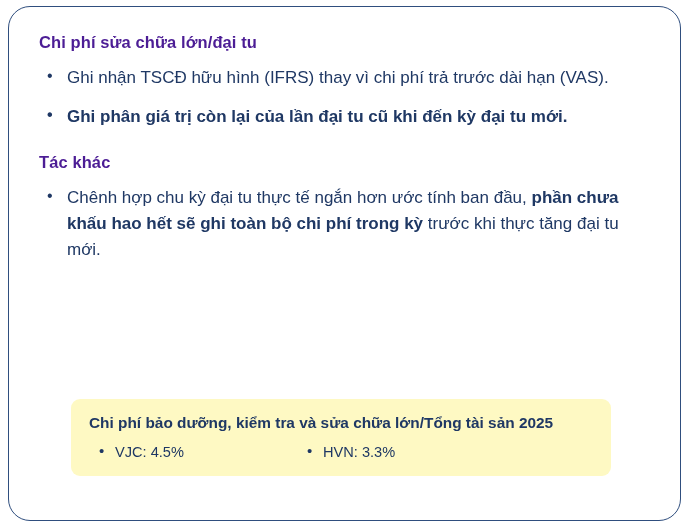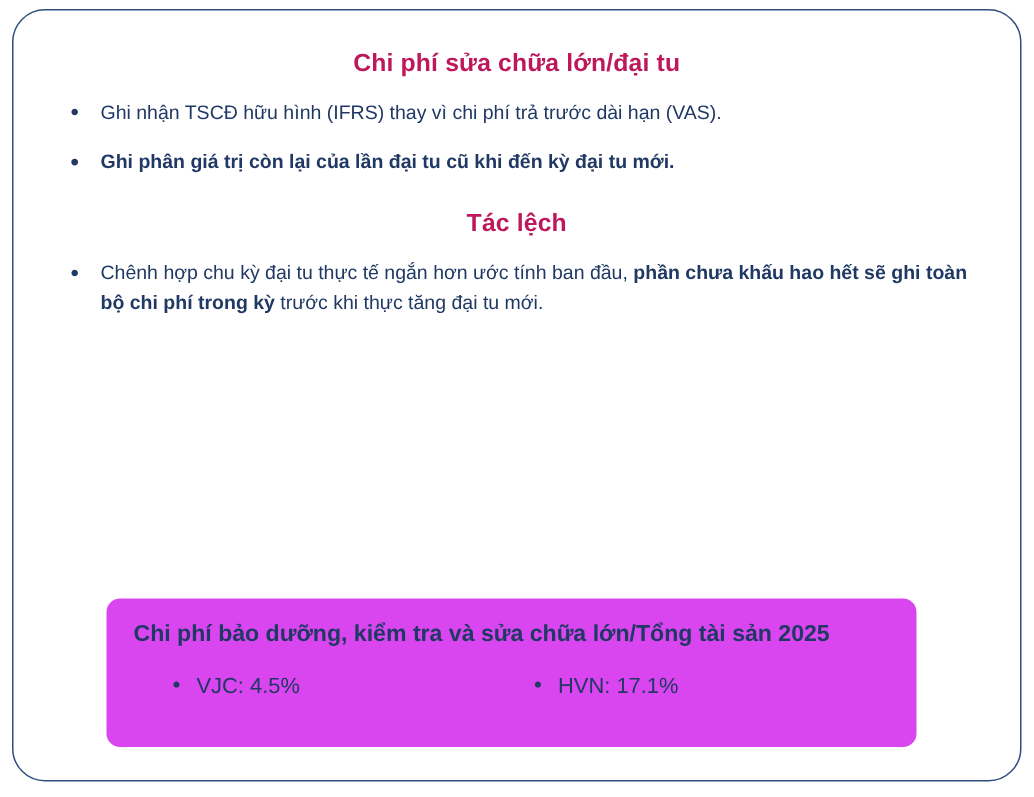--- a/index.html
+++ b/index.html
@@ -21,39 +21,38 @@
     height: 515px;
     box-sizing: border-box;
     border: 1.6px solid #2f4e7e;
     border-radius: 22px;
     background: #ffffff;
     padding: 26px 30px 0 30px;
   }
   .heading {
     font-size: 16.5px;
     font-weight: bold;
-    color: #be185d;
+    color: #4c1d95;
     margin: 0 0 8px 0;
     letter-spacing: 0.1px;
-    text-align: center;
   }
   .heading.second {
     margin-top: 22px;
     margin-bottom: 6px;
   }
   ul.bullets {
     list-style: none;
     margin: 0;
     padding: 0;
   }
   ul.bullets li {
     position: relative;
     padding-left: 22px;
     margin: 13px 0 0 6px;
-    font-size: 13px;
+    font-size: 17px;
     line-height: 1.55;
     color: #1f3864;
   }
   ul.bullets li::before {
     content: "•";
     position: absolute;
     left: 2px;
     top: -1px;
     font-size: 16px;
     color: #1f3864;
@@ -63,37 +62,36 @@
   }
   .b {
     font-weight: bold;
   }
   .callout {
     position: absolute;
     left: 62px;
     top: 392px;
     width: 540px;
     box-sizing: border-box;
-    background: #d946ef;
+    background: #fef9c3;
     border-radius: 9px;
     padding: 14px 18px 16px 18px;
   }
   .callout-title {
     font-size: 15.4px;
     font-weight: bold;
     color: #1f3864;
     margin: 0 0 10px 0;
     line-height: 1.35;
   }
   .callout-items {
     display: flex;
-    margin: 16px;
+    margin: 0;
     padding: 0;
     list-style: none;
-    gap: 33px;
   }
   .callout-items li {
     position: relative;
     padding-left: 18px;
     font-size: 14.6px;
     color: #1f3864;
   }
   .callout-items li:first-child {
     width: 190px;
     margin-left: 8px;
@@ -112,27 +110,27 @@
 
 <div class="card">
 
   <h2 class="heading">Chi phí sửa chữa lớn/đại tu</h2>
 
   <ul class="bullets">
     <li>Ghi nhận TSCĐ hữu hình (IFRS) thay vì chi phí trả trước dài hạn (VAS).</li>
     <li class="bold">Ghi phân giá trị còn lại của lần đại tu cũ khi đến kỳ đại tu mới.</li>
   </ul>
 
-  <h2 class="heading second">Tác lệch</h2>
+  <h2 class="heading second">Tác khác</h2>
 
   <ul class="bullets">
     <li><span>Chênh hợp chu kỳ đại tu thực tế ngắn hơn ước tính ban đầu, </span><span class="b">phần chưa khấu hao hết sẽ ghi toàn bộ chi phí trong kỳ</span><span> trước khi thực tăng đại tu mới.</span></li>
   </ul>
 
   <div class="callout">
     <div class="callout-title">Chi phí bảo dưỡng, kiểm tra và sửa chữa lớn/Tổng tài sản 2025</div>
     <ul class="callout-items">
       <li>VJC: 4.5%</li>
-      <li>HVN: 17.1%</li>
+      <li>HVN: 3.3%</li>
     </ul>
   </div>
 
 </div>
 
 </body></html>

